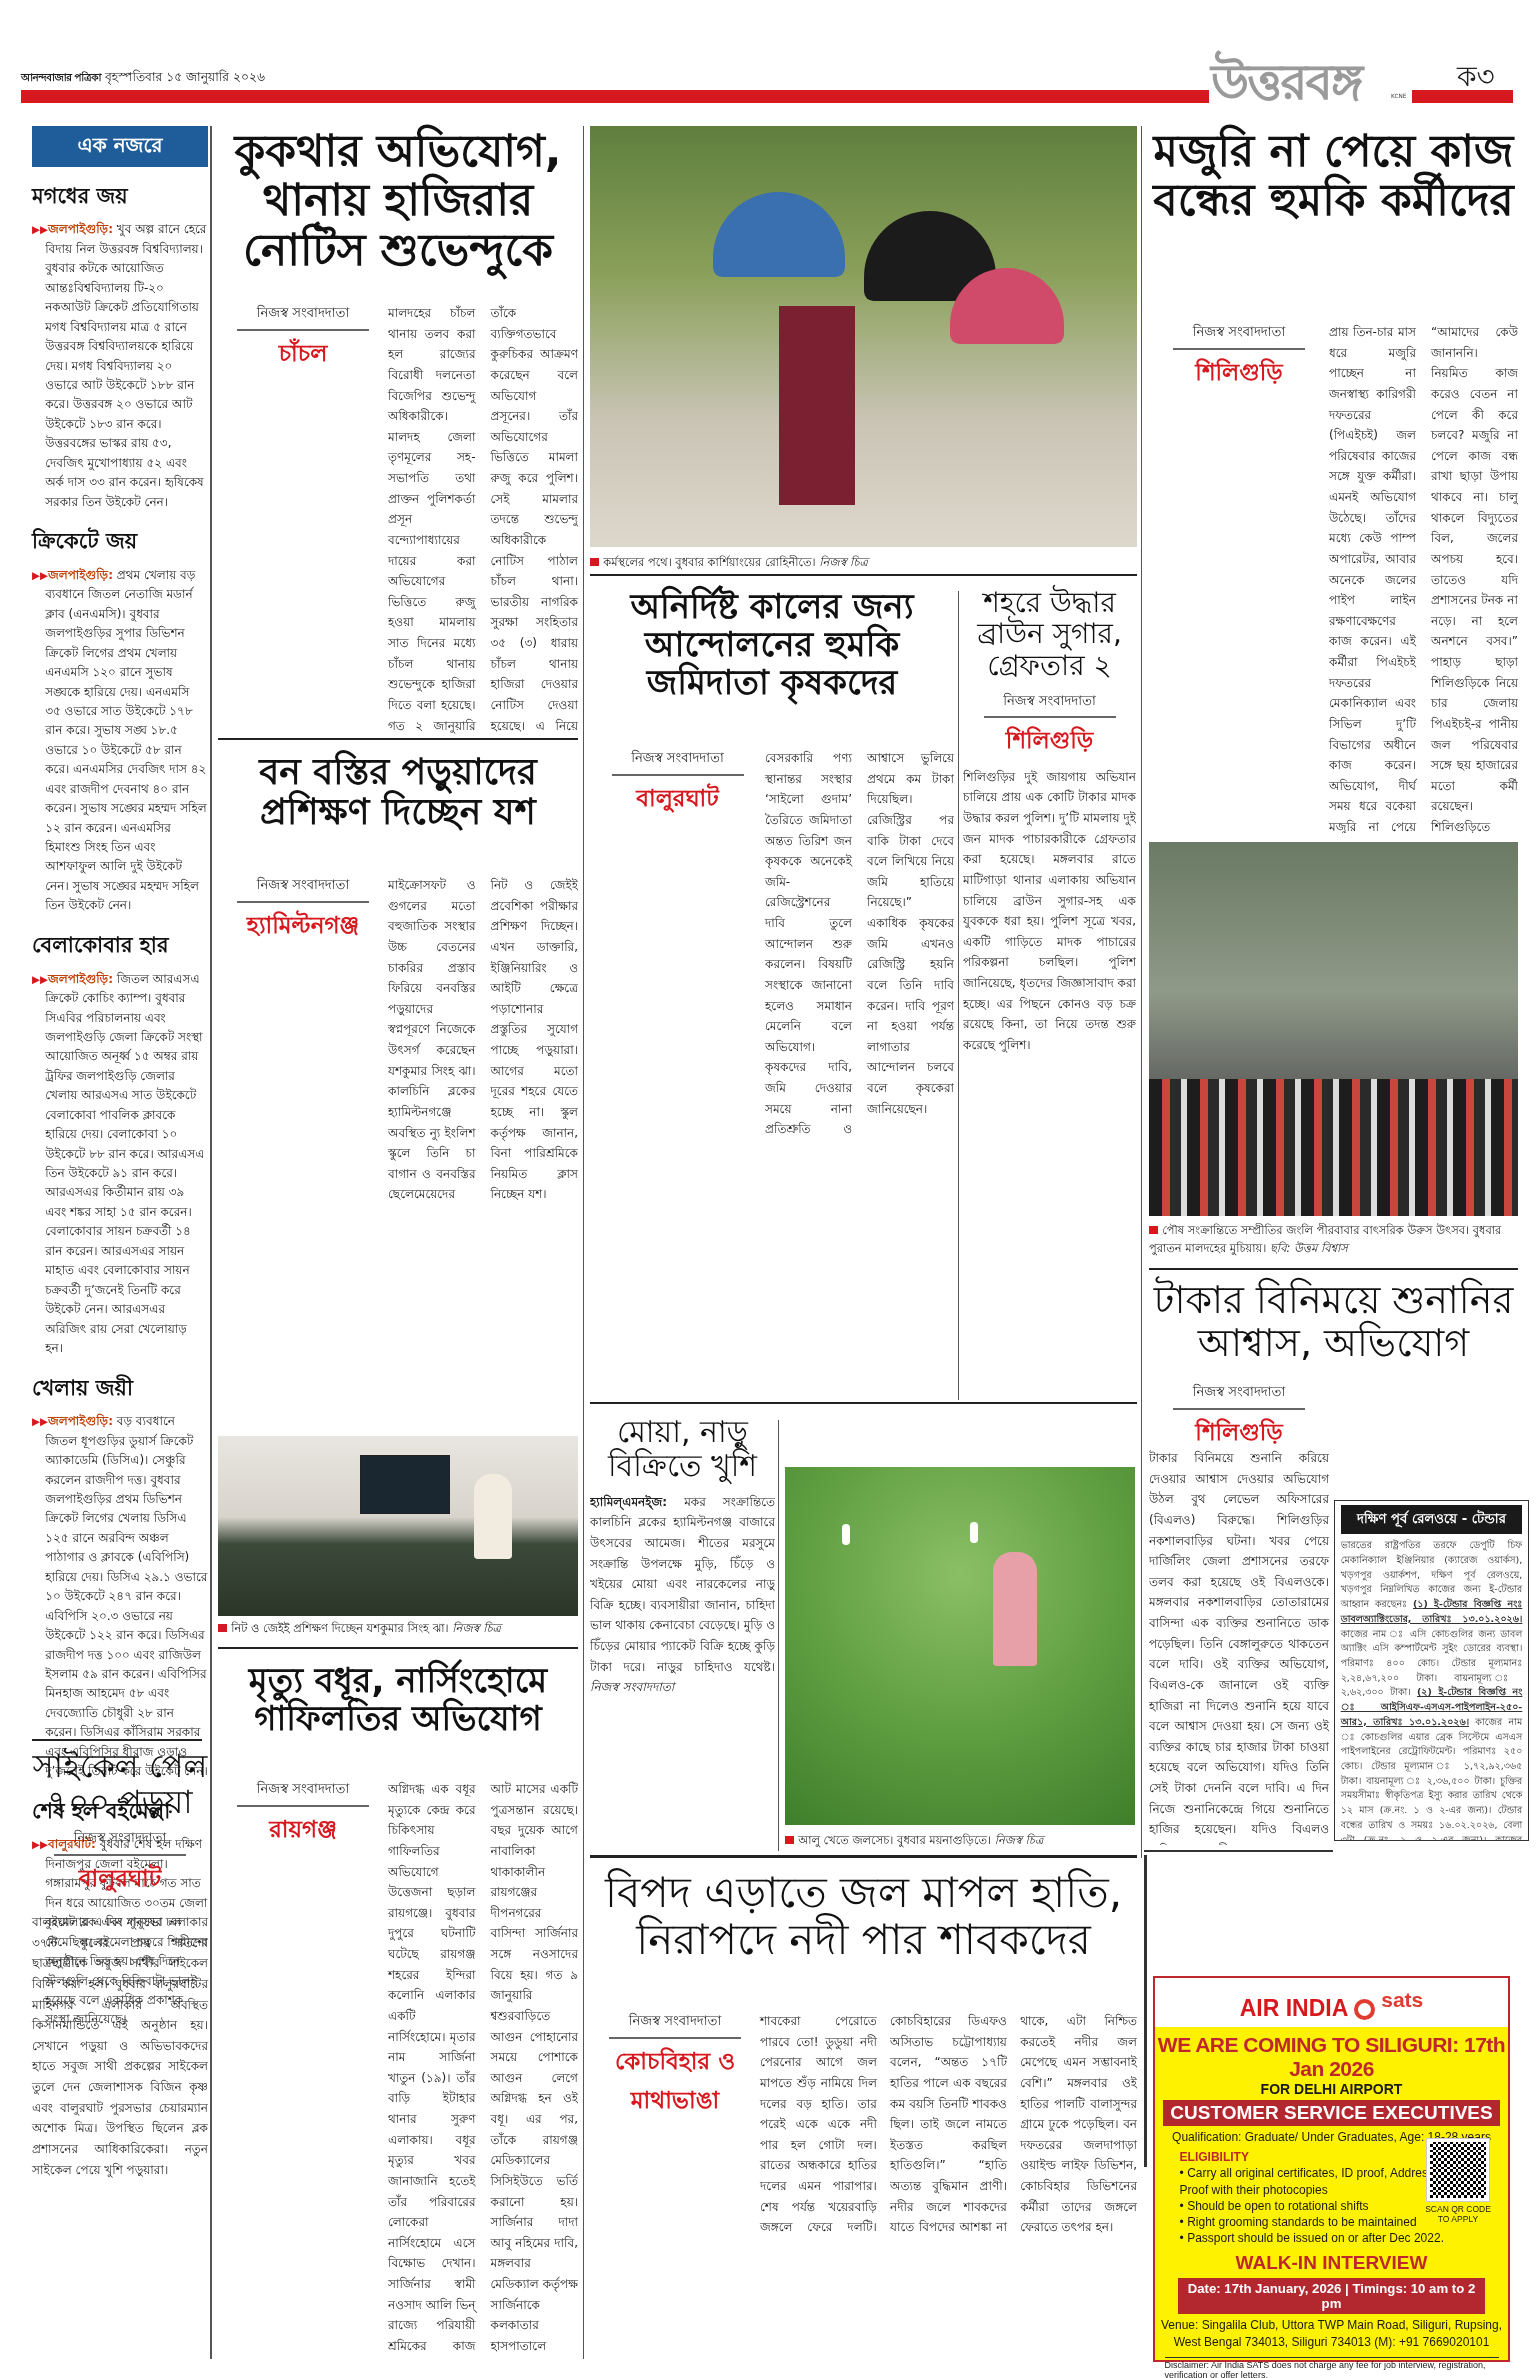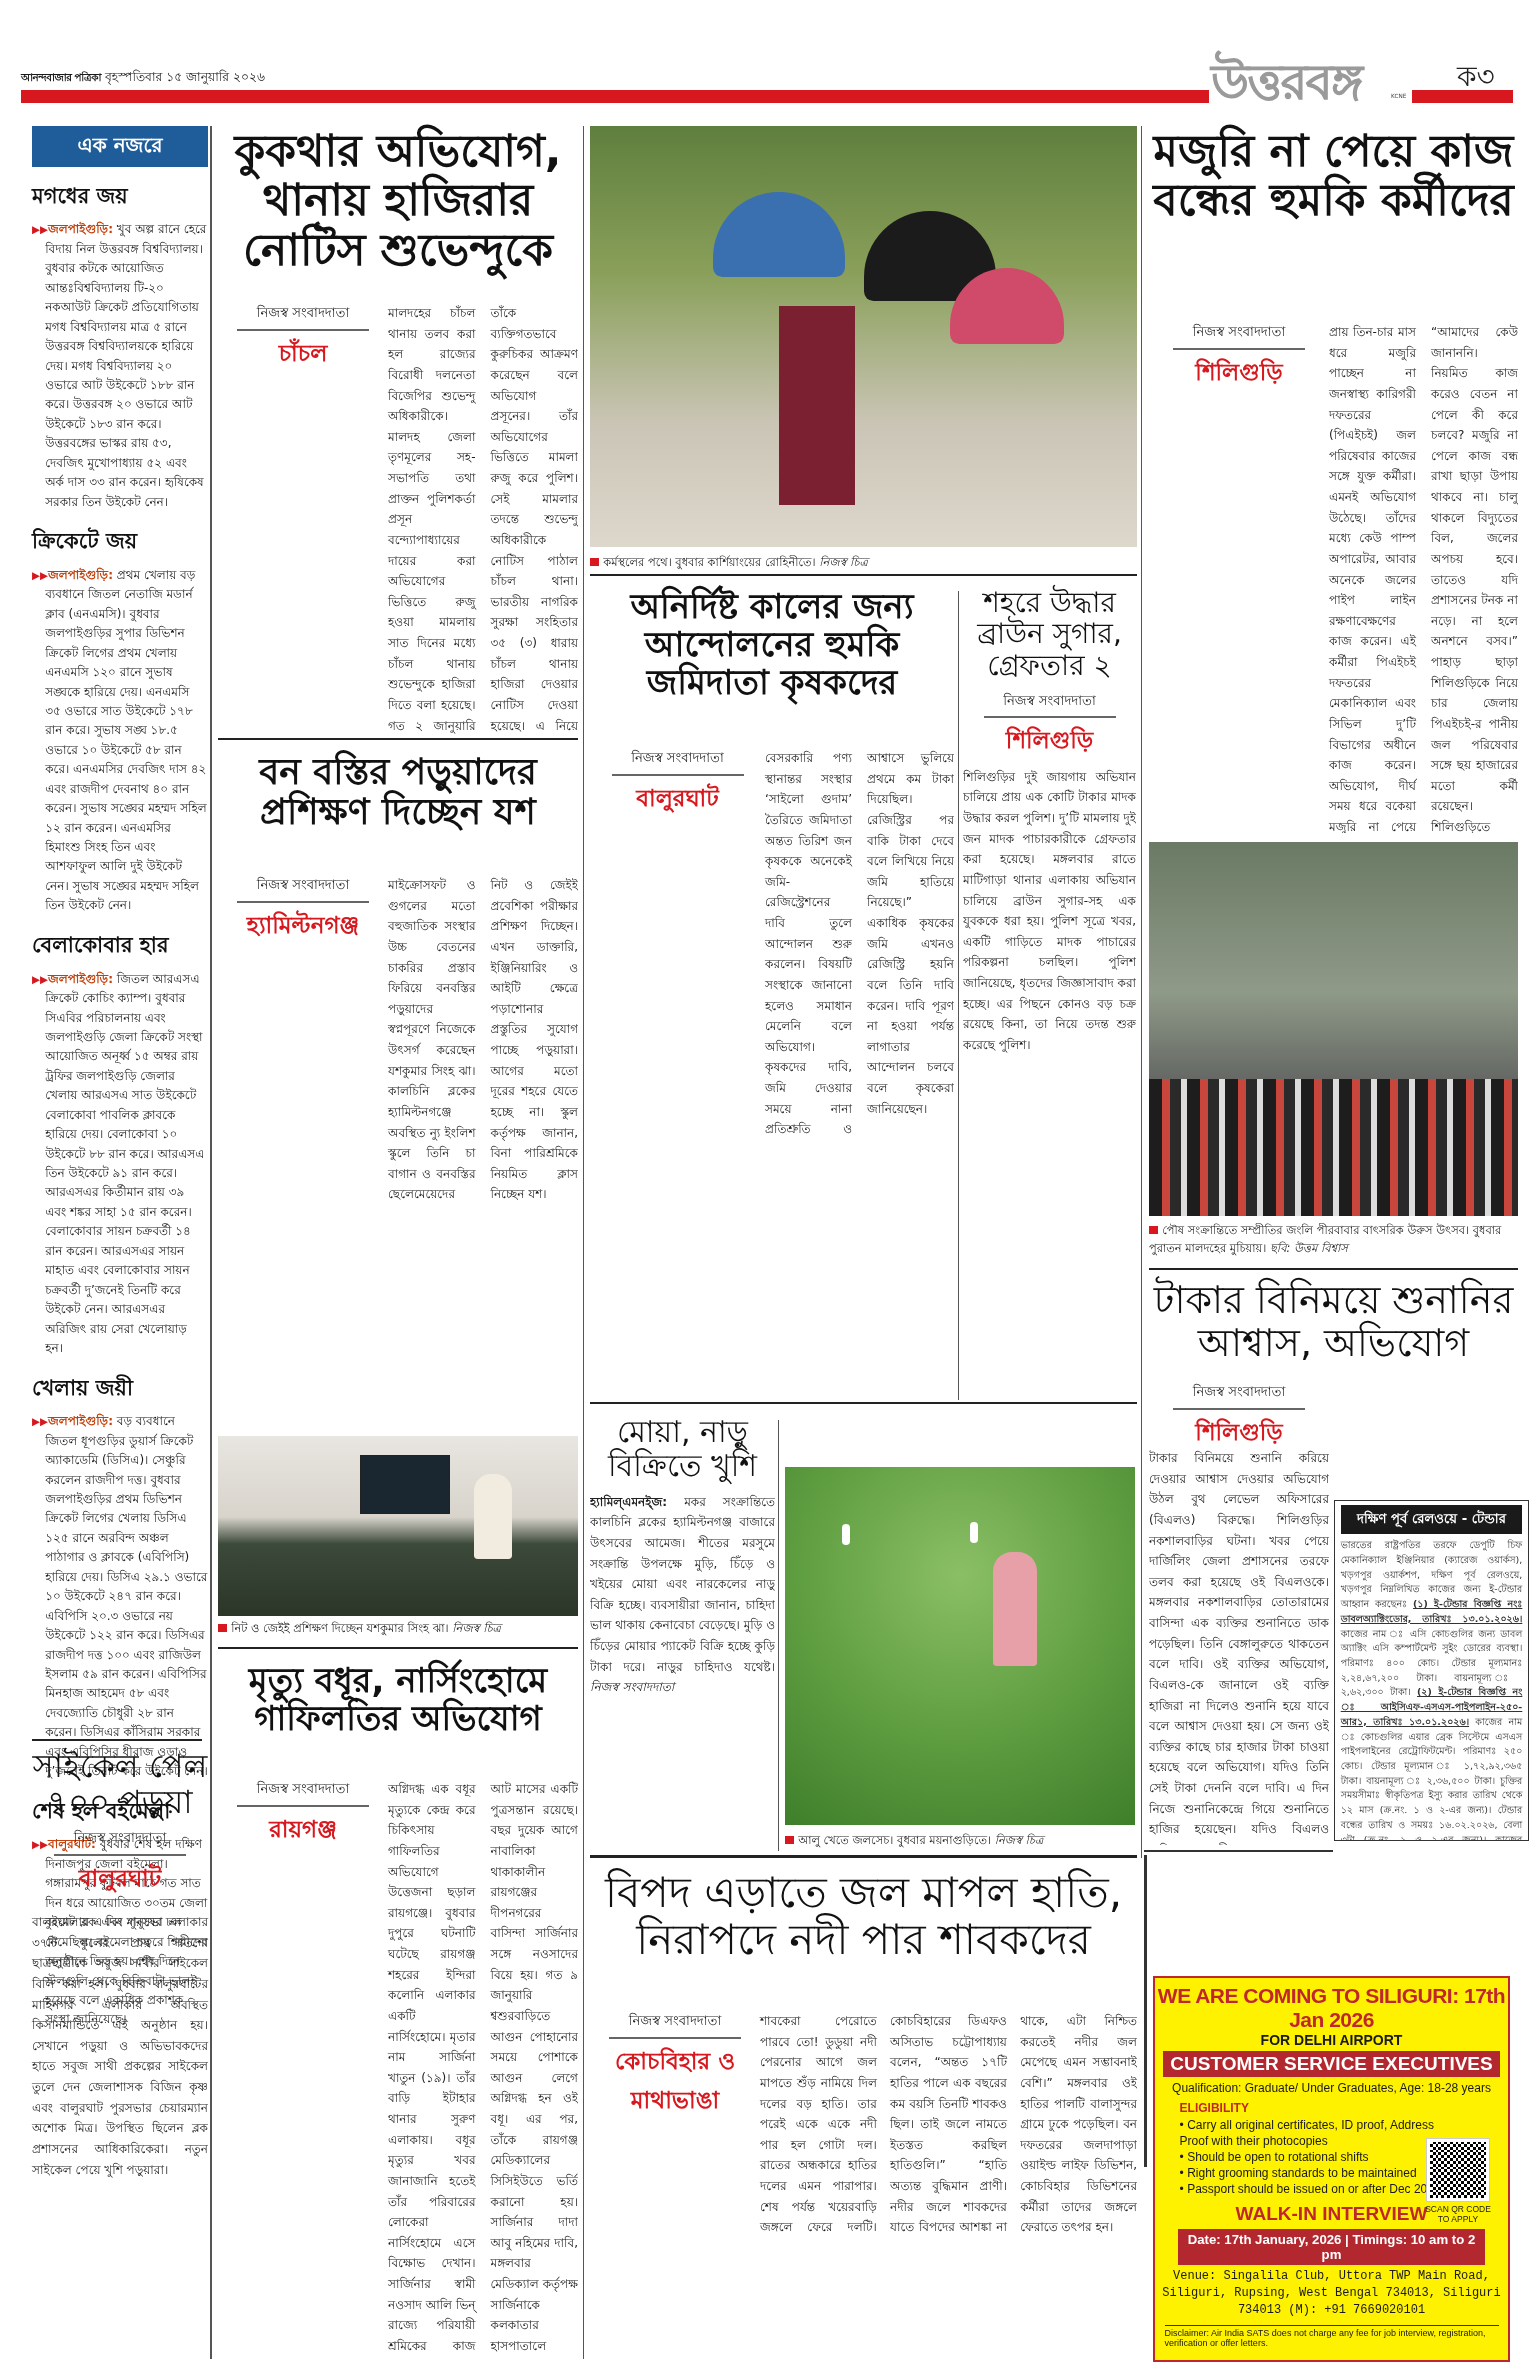--- a/index.html
+++ b/index.html
@@ -41,21 +41,21 @@
   .ad-cse { background: #b3272e; color: #fff; font-weight: bold; font-size: 19px; text-align: center; margin: 3.8px 7.6px; padding: 1.9px 0; font-family: "Liberation Sans", sans-serif; }
   .ad-qual { text-align: center; font-size: 12px; font-family: "Liberation Sans", sans-serif; }
   .ad-elig { color: #c0272d; font-weight: bold; font-size: 12px; margin: 5.7px 0 1.9px 24.6px; font-family: "Liberation Sans", sans-serif; }
   .ad-list { font-size: 12px; font-family: "Liberation Sans", sans-serif; margin-left: 24.6px; width: 265px; line-height: 1.35; }
   .ad-qr { position: absolute; right: 17px; top: 208px; width: 66px; text-align: center; font-size: 8.5px; font-family: "Liberation Sans", sans-serif; }
   .qr { width: 62px; height: 62px; background:
       repeating-linear-gradient(90deg,#000 0 2.8px,#fff 2.8px 5.7px),
       repeating-linear-gradient(0deg,#000 0 2.8px,#fff 2.8px 5.7px); background-blend-mode: difference; border: 3.8px solid #fff; outline: 0.9px solid #ccc; margin: 0 auto 2.8px; }
   .ad-walk { text-align: center; color: #c0272d; font-weight: bold; font-size: 19px; font-family: "Liberation Sans", sans-serif; margin-top: 5.7px; }
   .ad-date { background: #b3272e; color: #fff; font-weight: bold; font-size: 13.2px; text-align: center; margin: 3.8px 23px; padding: 2.8px 0; font-family: "Liberation Sans", sans-serif; }
-  .ad-venue { text-align: center; font-size: 12px; font-family: Liberation Mono, monospace; line-height: 1.4; }
+  .ad-venue { text-align: center; font-size: 12px; font-family: Liberation Sans, sans-serif; line-height: 1.4; }
   .ad-disc { border-top: 0.9px solid #333; margin: 5.7px 9.5px 0; padding: 2.8px 0 5.7px; font-size: 9px; font-family: "Liberation Sans", sans-serif; }
 </style>
 </head>
 <body>
 
 <div class="abs masthead-left">
   <span class="paper">আনন্দবাজার পত্রিকা</span>
   <span>বৃহস্পতিবার ১৫ জানুয়ারি ২০২৬</span>
 </div>
 <div class="abs redbar" style="left:21px;top:90px;width:1188px;"></div>
@@ -247,20 +247,25 @@
     <span>কাজের নাম ঃ এসি কোচগুলির জন্য ডাবল অ্যাক্টিং এসি কম্পার্টমেন্ট সুইং ডোরের ব্যবস্থা। পরিমাণঃ ৪০০ কোচ। টেন্ডার মূল্যমানঃ ২,২৪,৬৭,২০০ টাকা। বায়নামূল্য ঃ ২,৬২,৩০০ টাকা।</span>
     <u>(২) ই-টেন্ডার বিজ্ঞপ্তি নং ঃ আইসিএফ-এসএস-পাইপলাইন-২৫০-আর১, তারিখঃ ১৩.০১.২০২৬।</u>
     <span>কাজের নাম ঃ কোচগুলির এয়ার ব্রেক সিস্টেমে এসএস পাইপলাইনের রেট্রোফিটমেন্ট। পরিমাণঃ ২৫০ কোচ। টেন্ডার মূল্যমান ঃ ১,৭২,৯২,৩৬৫ টাকা। বায়নামূল্য ঃ ২,৩৬,৫০০ টাকা। চুক্তির সময়সীমাঃ স্বীকৃতিপত্র ইস্যু করার তারিখ থেকে ১২ মাস (ক্র.নং. ১ ও ২-এর জন্য)। টেন্ডার বন্ধের তারিখ ও সময়ঃ ১৬.০২.২০২৬, বেলা ৩টা (ক্র.নং. ১ ও ২-এর জন্য)। কাজের অবস্থানঃ খড়গপুর ওয়ার্কশপ, দক্ষিণ পূর্ব রেলওয়ে, পোস্টঃ খড়গপুর, জেলাঃ পশ্চিম মেদিনীপুর, পিন-৭২১৩০১ (ক্র.নং. ১ ও ২-এর জন্য)। টেন্ডার নথির মূল্যঃ শূন্য (ক্র.নং. ১ ও ২-এর জন্য)। বিড পদ্ধতিঃ সিঙ্গেল প্যাকেট পদ্ধতি (ক্র.নং. ১ ও ২-এর জন্য)। চুক্তির ধরণঃ সাধারণ ওপেন ওয়ার্কস টেন্ডার (ক্র.নং. ১ ও ২-এর জন্য)। টেন্ডারের ধরণঃ ওপেন (ক্র.নং. ১ ও ২-এর জন্য)। বিস্তারিত টেন্ডার বিজ্ঞপ্তি ও টেন্ডার নথি ই-পোর্টাল ওয়েবসাইট</span>
     
     
   </div>
 </div>
 
 <div class="abs" style="left:1144px;top:1855px;width:2.8px;height:312px;background:#333;"></div>
 <div class="abs ad" style="left:1153px;top:1976px;width:357px;height:386px;">
+  <div class="ad-top">
+    <span>AIR INDIA</span>
+    <span style="display:inline-block;width:21px;height:21px;border:4.7px solid #e03c31;border-radius:50%;vertical-align:middle;"></span>
+    <span class="sats">sats</span>
+  </div>
   <div class="ad-coming">WE ARE COMING TO SILIGURI: 17th Jan 2026</div>
   <div class="ad-for">FOR DELHI AIRPORT</div>
   <div class="ad-cse">CUSTOMER SERVICE EXECUTIVES</div>
   <div class="ad-qual">Qualification: Graduate/ Under Graduates, Age: 18-28 years</div>
   <div class="ad-elig">ELIGIBILITY</div>
   <ul class="ad-list" style="list-style:none;">
     <li>• <span>Carry all original certificates, ID proof, Address Proof with their photocopies</span></li>
     <li>• <span>Should be open to rotational shifts</span></li>
     <li>• <span>Right grooming standards to be maintained</span></li>
     <li>• <span>Passport should be issued on or after Dec 2022.</span></li>

